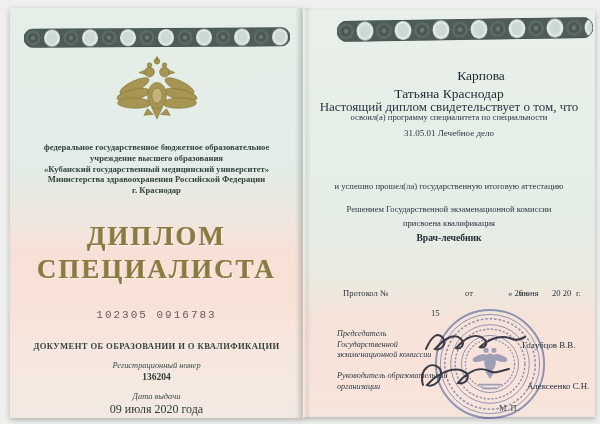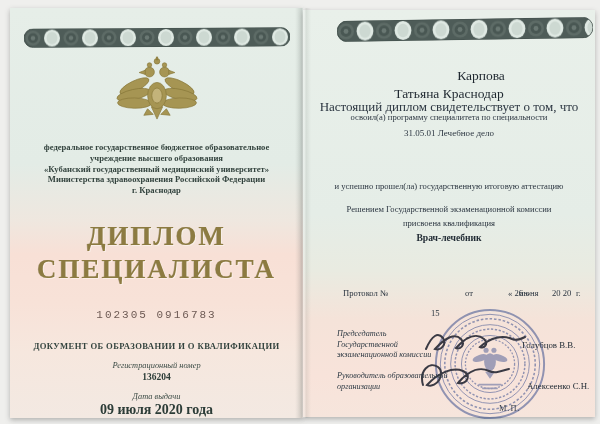--- a/index.html
+++ b/index.html
@@ -20,21 +20,21 @@
   .inst span{display:block;}
   .title{top:212px;font-weight:bold;font-size:27px;line-height:33px;letter-spacing:2px;color:#8c7b41;
     text-shadow:1px 1px 0 rgba(255,255,250,.45), -0.5px -0.5px 0 rgba(95,80,35,.4);}
   .title span{display:block;}
   .serial{top:301px;font-family:"Liberation Mono",monospace;font-size:11px;letter-spacing:2px;color:#6d5a54;}
   .doctype{top:333px;font-size:8.6px;font-weight:bold;letter-spacing:.4px;color:#33433e;}
   .lbl-italic{font-style:italic;font-size:8.4px;color:#3a4a44;}
   .reg-label{top:353px;}
   .reg-num{top:364px;font-size:9.5px;font-weight:bold;color:#2c3c37;}
   .date-label{top:384px;}
-  .date-val{top:394px;font-size:14px;font-weight:bold;color:#2c3c37;}
+  .date-val{top:394px;font-size:12px;font-weight:normal;color:#2c3c37;}
   .r-txt{position:absolute;left:0;width:100%;text-align:center;color:#2b3540;}
   .intro{top:43px;font-size:13px;margin-top:46px;}
   .surname{top:58px;font-size:13.5px;color:#1f2830;padding-left:32px;}
   .patronymic{top:76px;font-size:13.5px;color:#1f2830;}
   .program{top:102px;font-size:8.6px;}
   .specialty{top:118px;font-size:9px;}
   .attest{top:171px;font-size:8.6px;}
   .commission{top:194px;font-size:8.6px;}
   .qual-label{top:208px;font-size:8.6px;}
   .qualification{top:222px;font-size:9.6px;font-weight:bold;color:#222c35;}

